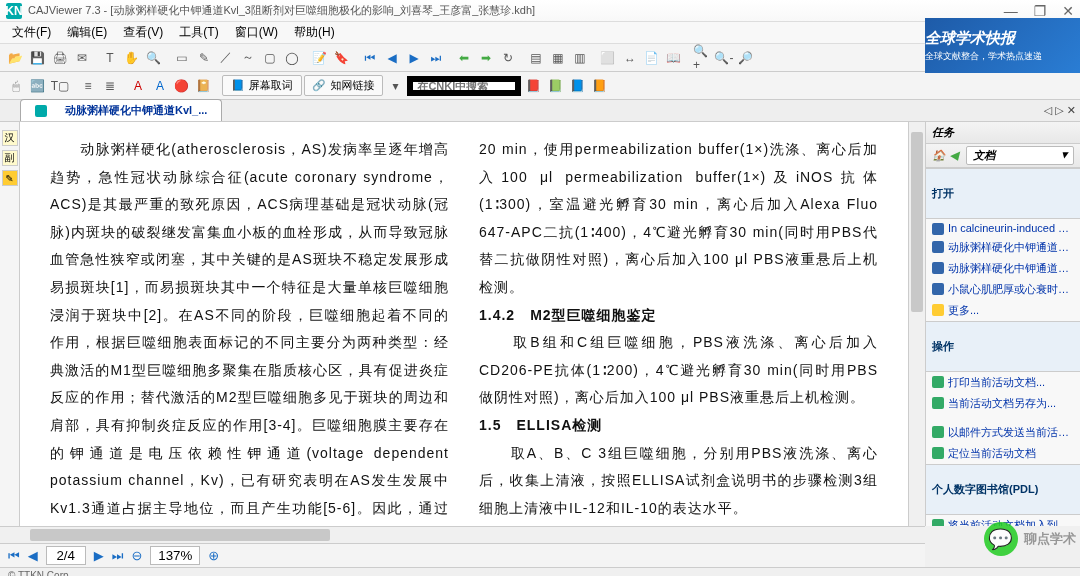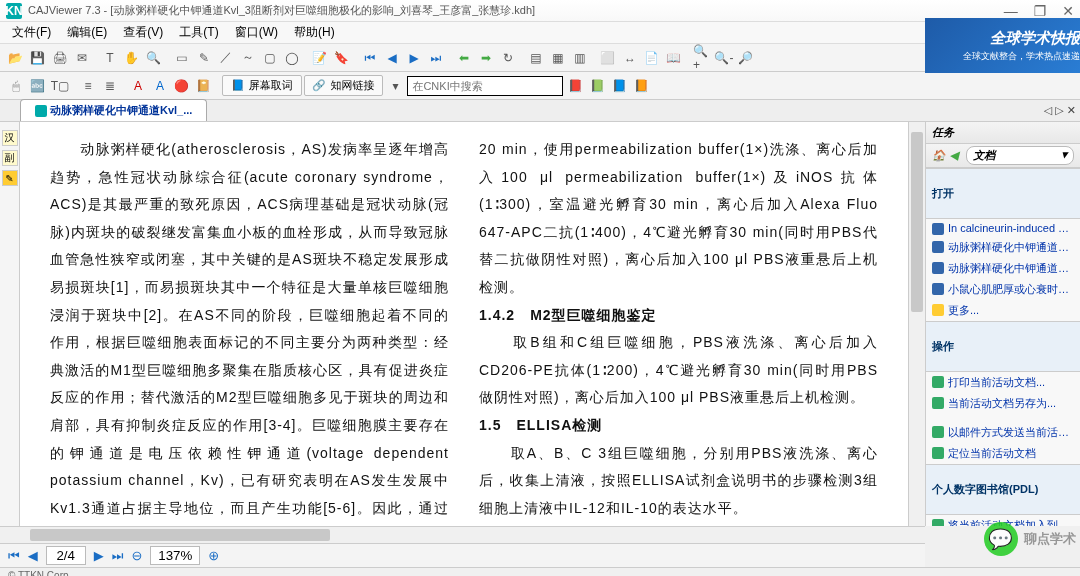--- a/index.html
+++ b/index.html
@@ -7,41 +7,41 @@
 .title-bar { height: 22px; background: linear-gradient(#fff, #f8f8f8); border-bottom: 1px solid #ddd; display: flex; align-items: center; padding: 0 6px; color: #555; font-size: 11px; }
 .title-bar .logo { width: 16px; height: 16px; background: #0aa; margin-right: 6px; border-radius: 2px; display: flex; align-items: center; justify-content: center; color: #fff; font-size: 12px; font-weight: bold; }
 .title-bar .title { flex: 1; }
 .title-bar .wctrls { display: flex; gap: 16px; color: #666; font-size: 14px; }
 .menu-bar { height: 22px; background: #f8f8f8; border-bottom: 1px solid #ddd; display: flex; align-items: center; padding: 0 4px; font-size: 12px; }
 .menu-bar span { padding: 0 8px; }
 .toolbar { height: 28px; background: #f4f4f4; border-bottom: 1px solid #ccc; display: flex; align-items: center; padding: 0 6px; gap: 2px; }
 .toolbar .tb { width: 20px; height: 20px; border: 1px solid transparent; display: flex; align-items: center; justify-content: center; font-size: 12px; color: #555; background: #f4f4f4; }
 .toolbar .tb.sep { width: 4px; border: none; background: none; }
 .toolbar .btn-lbl { border: 1px solid #bbb; padding: 2px 8px; background: #fafafa; border-radius: 2px; font-size: 11px; display: flex; align-items: center; gap: 4px; }
-.toolbar input { height: 20px; border: 1px solid #000000; padding: 0 4px; font-size: 11px; width: 156px; }
-.banner { position: absolute; top: 18px; right: 0; width: 155px; height: 55px; background: linear-gradient(135deg, #1e5ba8, #2a7dd4); color: #fff; display: flex; flex-direction: column; align-items: flex-end; justify-content: center; font-size: 15px; font-style: italic; font-weight: bold; }
+.toolbar input { height: 20px; border: 6px solid #000000; padding: 0 4px; font-size: 11px; width: 114px; font-weight: bold; }
+.banner { position: absolute; top: 18px; right: 0; width: 155px; height: 55px; background: linear-gradient(135deg, #1e5ba8, #2a7dd4); color: #fff; display: flex; flex-direction: column; align-items: flex-start; justify-content: center; font-size: 15px; font-style: italic; font-weight: bold; }
 .banner .s { font-size: 9px; font-style: normal; font-weight: normal; margin-top: 2px; }
 .tabs { height: 22px; background: #eee; border-bottom: 1px solid #ccc; display: flex; align-items: flex-end; padding-left: 20px; position: relative; }
-.tabs .tab { padding: 3px 14px; background: #fff; border: 1px solid #aaa; border-bottom: none; border-radius: 4px 4px 0 0; font-size: 11px; color: #003399; font-weight: bold; display: flex; align-items: center; gap: 3px; }
+.tabs .tab { padding: 3px 14px; background: #fff; border: 1px solid #aaa; border-bottom: none; border-radius: 4px 4px 0 0; font-size: 11px; color: #003399; font-weight: bold; display: flex; align-items: center; gap: 18px; }
 .tabs .tab .logo { width: 12px; height: 12px; background: #0aa; border-radius: 2px; }
 .tabs .right-ctrl { position: absolute; right: 4px; top: 4px; font-size: 11px; color: #444; }
 .main-area { display: flex; height: calc(576px - 22px - 22px - 28px - 28px - 22px - 20px - 15px); }
 .main-area.h { height: 404px; }
 .left-strip { width: 20px; background: #f5f5f5; border-right: 1px solid #ccc; padding-top: 8px; display: flex; flex-direction: column; align-items: center; gap: 4px; }
 .left-strip div { width: 16px; height: 16px; background:#fffacd; border:1px solid #ccc; font-size:10px; display:flex; align-items:center; justify-content:center; }
 .content { flex: 1; background: #fff; padding: 14px 30px; overflow: hidden; display: flex; gap: 30px; position: relative; }
 .col { flex: 1; font-family: "SimSun", serif; font-size: 14px; line-height: 1.9; text-align: justify; color: #111; letter-spacing: 1px; }
 .col .sb { font-weight: bold; }
 .scroll-v { width: 17px; background: #f0f0f0; border-left: 1px solid #ccc; position: relative; }
 .scroll-v .thumb { position: absolute; top: 10px; left: 2px; right: 2px; height: 180px; background: #c8c8c8; border-radius: 2px; }
 .scroll-h { height: 17px; background: #f0f0f0; border-top: 1px solid #ccc; position: relative; margin-right: 155px; }
 .scroll-h .thumb { position: absolute; left: 30px; top: 2px; bottom: 2px; width: 300px; background: #c8c8c8; border-radius: 2px; }
 .right-panel { width: 155px; background: #f8f8f8; border-left: 1px solid #ccc; font-size: 11px; overflow:hidden; }
 .right-panel .hdr { height: 22px; background: linear-gradient(#f4f4f4,#e8e8e8); border-bottom: 1px solid #ccc; display: flex; align-items: center; padding: 0 6px; font-weight: bold; font-style: italic; }
-.right-panel .hdr .sel { border:1px solid #bbb; background:#fff; padding:1px 6px; border-radius:8px; margin-left:4px; flex:1; display:flex; justify-content:space-between; }
+.right-panel .hdr .sel { border:1px solid #bbb; background:#fff; padding:1px 6px; border-radius:2px; margin-left:4px; flex:1; display:flex; justify-content:space-between; }
 .right-panel .sec-h { background:#e8f0f8; color:#036; font-weight:bold; padding:17px 6px; border-top:1px solid #ccc; border-bottom:1px solid #ccc; }
 .right-panel .item { padding: 3px 6px 3px 22px; position: relative; color: #0033aa; white-space: nowrap; overflow: hidden; text-overflow: ellipsis; }
 .right-panel .item::before { content: ''; position: absolute; left: 6px; top: 4px; width: 12px; height: 12px; background: #3a6; border-radius: 2px; }
 .right-panel .item.f::before { background: #fc3; }
 .right-panel .item.b::before { background: #36a; }
 .pager { height: 24px; background: #f4f4f4; border-top: 1px solid #ccc; display: flex; align-items: center; padding: 0 8px; gap: 8px; font-size: 11px; color: #444; margin-right:155px; }
 .pager .pi { color: #1a6dc4; font-size: 13px; }
 .pager input { width: 40px; border: 1px solid #bbb; padding: 1px 4px; text-align: center; }
 .status { height: 18px; background: #f0f0f0; border-top: 1px solid #ccc; font-size: 10px; color: #666; padding: 2px 8px; }
 .wm { position: absolute; right: 4px; bottom: 20px; display: flex; align-items: center; gap: 6px; font-size: 13px; color: #0a0; font-weight: bold; opacity:0.85; }

